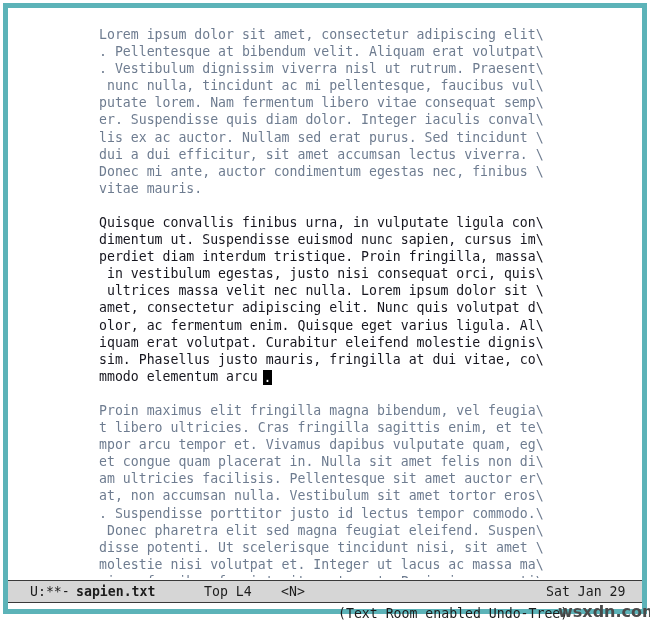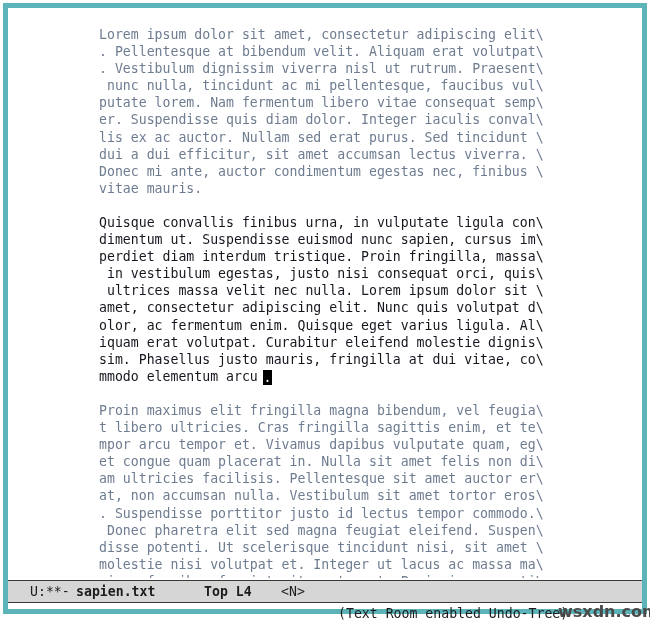--- a/index.html
+++ b/index.html
@@ -96,21 +96,21 @@
   }
   .ml-seg {
     position: absolute;
     top: 0;
     white-space: pre;
   }
   .ml-bold { font-weight: bold; }
 
   #ml-flags     { left: 22px; }
   #ml-buffer    { left: 68px; }
-  #ml-position  { left: 196px; font-weight: bold; }
+  #ml-position  { left: 196px; }
   #ml-narrow    { left: 273px; }
   #ml-modes     { left: 330px; margin-top: 22px; }
   #ml-date      { left: 538px; }
 
   
   #watermark {
     position: absolute;
     left: 558px;
     top: 602px;
     font-family: "DejaVu Sans", sans-serif;
@@ -169,17 +169,18 @@
     <div id="cursor-block">.</div>
 
   </div>
 
   <div id="mode-line">
     <span class="ml-seg" id="ml-flags">U:**-</span>
     <span class="ml-seg ml-bold" id="ml-buffer">sapien.txt</span>
     <span class="ml-seg" id="ml-position">Top L4</span>
     <span class="ml-seg" id="ml-narrow">&lt;N&gt;</span>
     <span class="ml-seg" id="ml-modes">(Text Room enabled Undo-Tree)</span>
+    <span class="ml-seg" id="ml-date">Sat Jan 29</span>
   </div>
 
   <div id="watermark">wsxdn.com</div>
 
 </div>
 
 </body></html>

